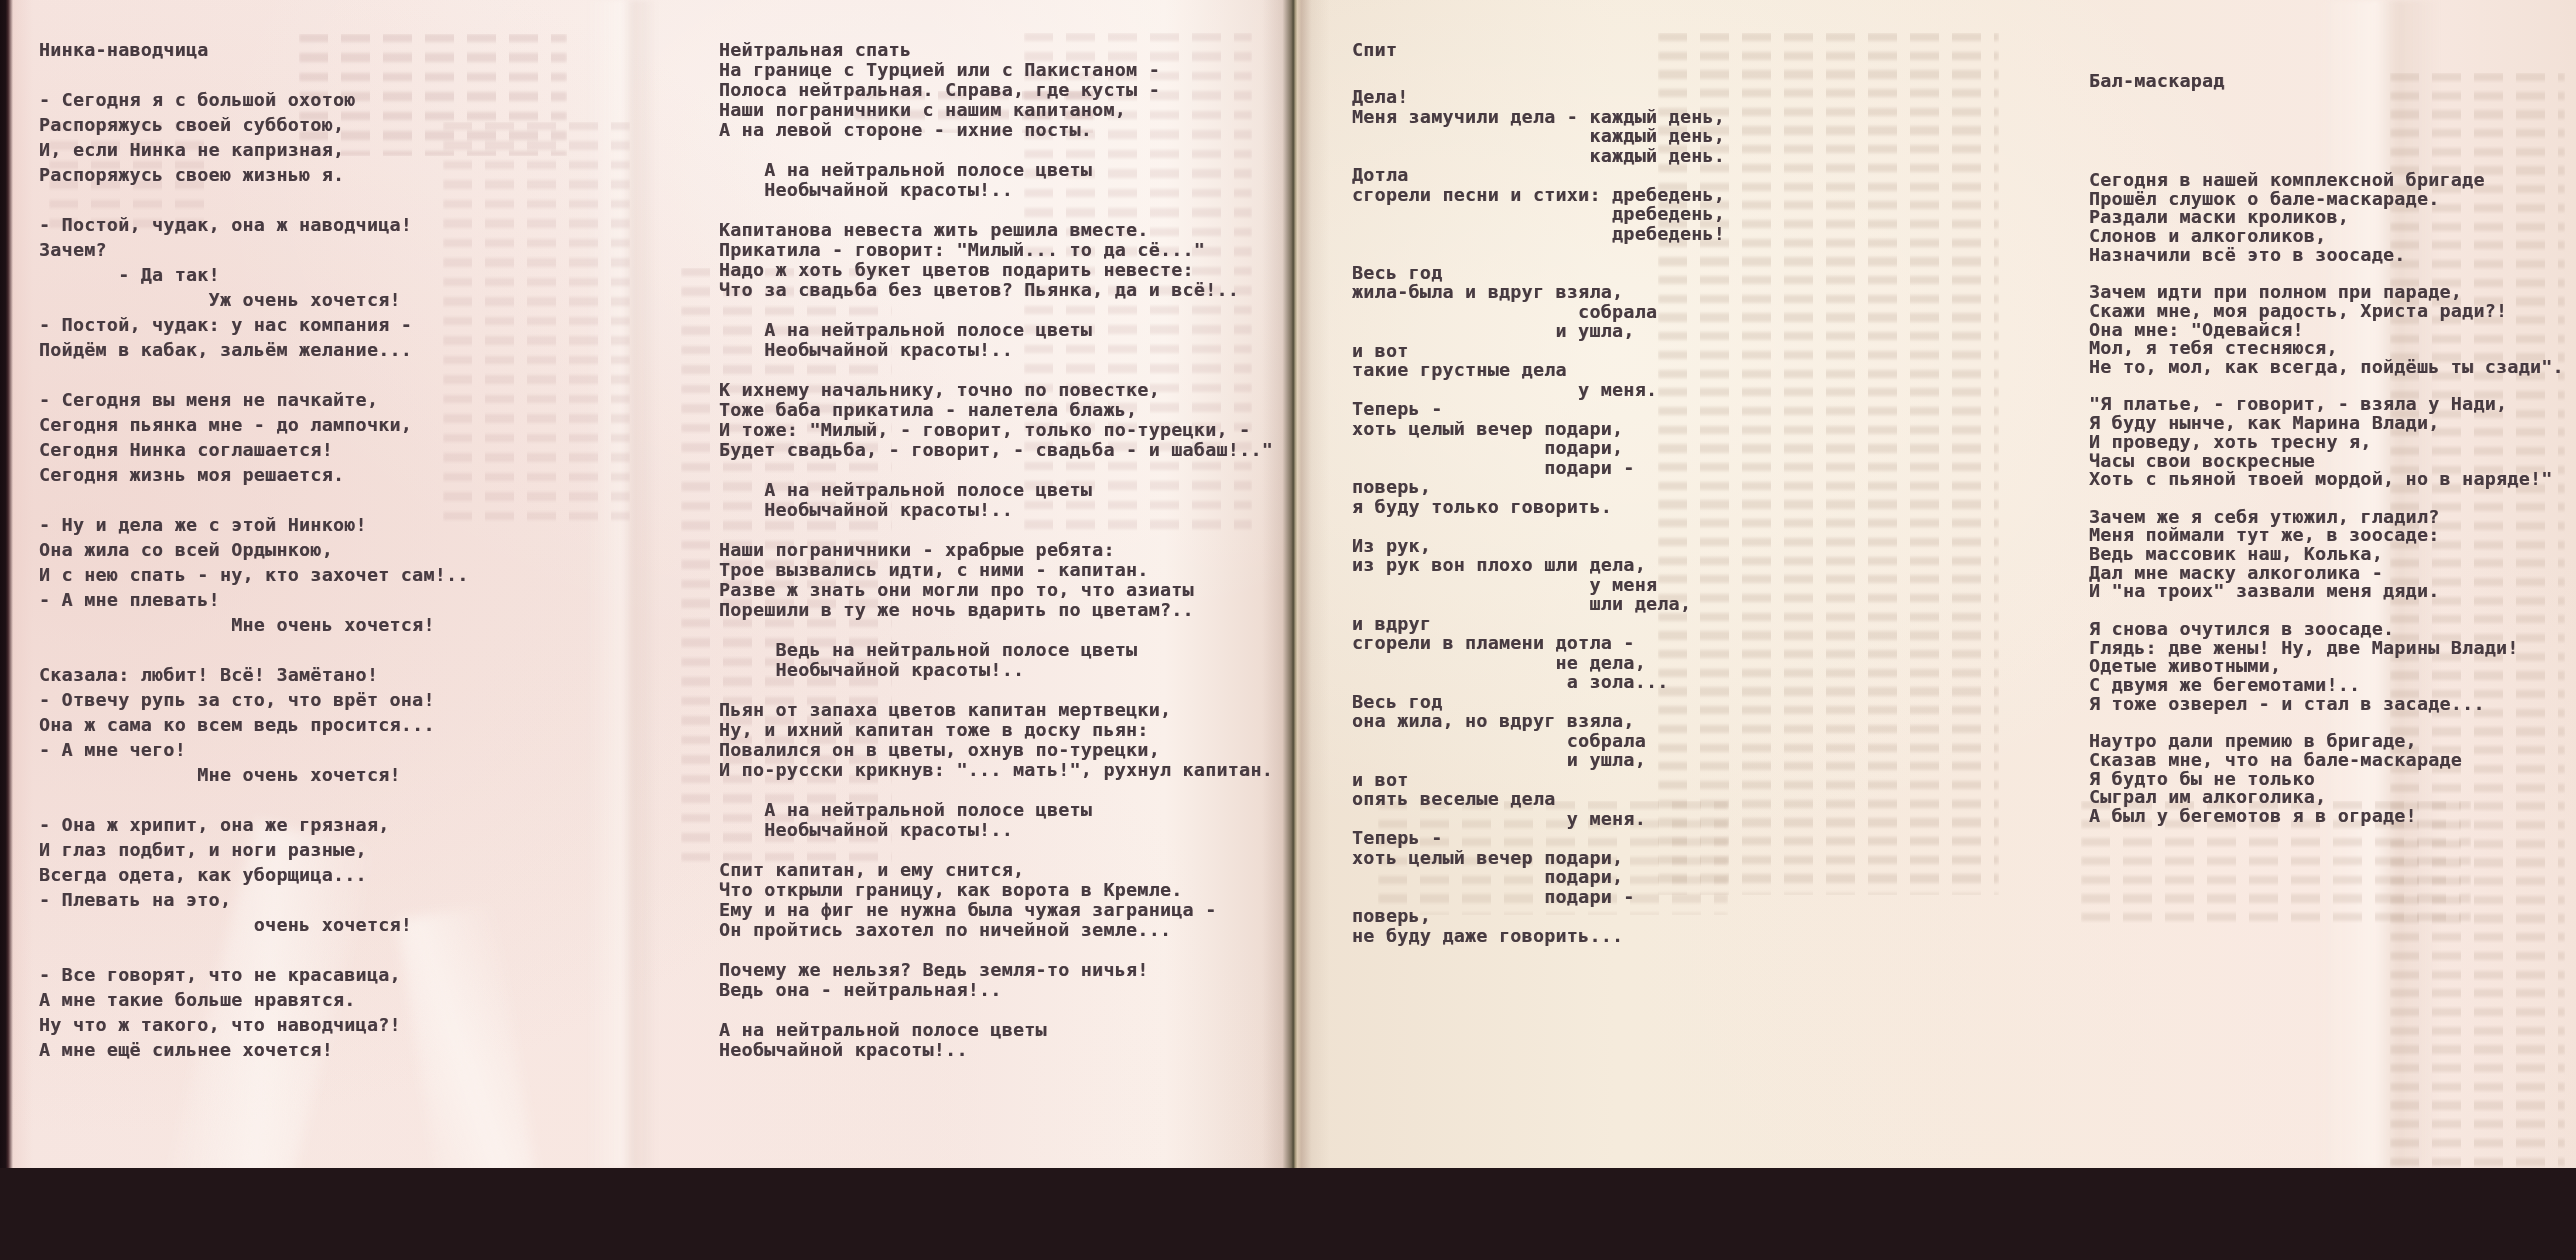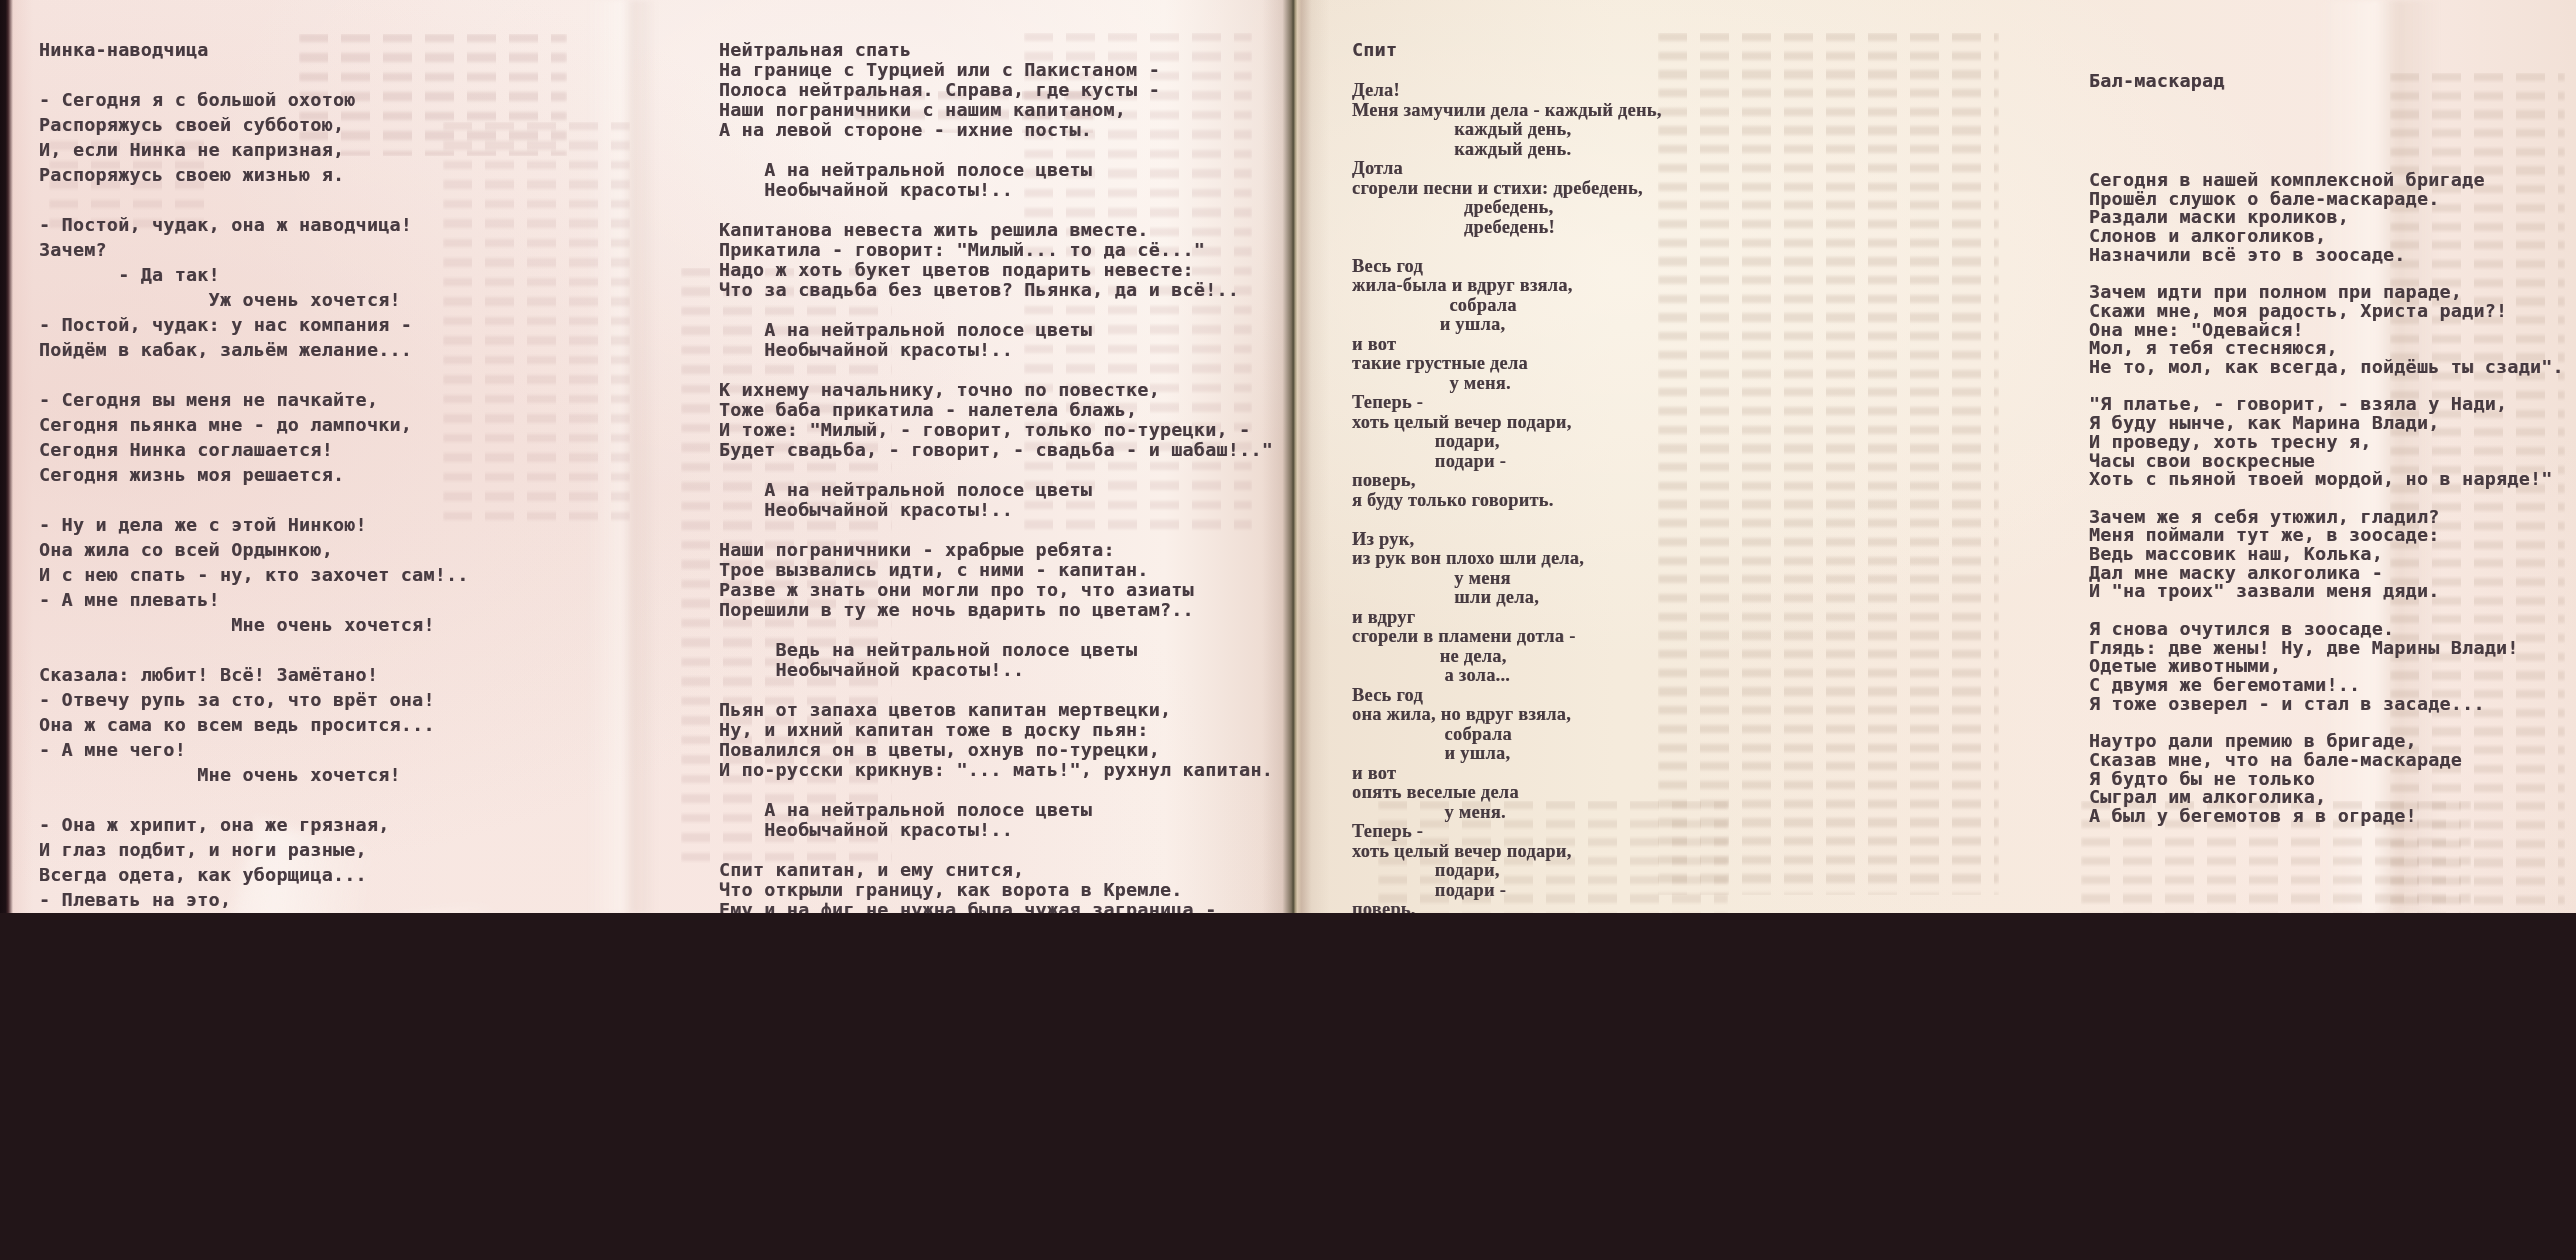--- a/index.html
+++ b/index.html
@@ -1,18 +1,18 @@
 <!DOCTYPE html>
 <html style="font-size:13px"><head>
 <meta charset="utf-8">
 <style>
   html,body{margin:0;padding:0;background:#221518;}
   .canvas{
     position:relative;
-    width:2576px;height:913px;
+    width:2576px;height:1168px;
     overflow:hidden;
     font-family:"DejaVu Sans Mono","Liberation Mono",monospace;
   }
   
   .page{position:absolute;top:0;bottom:0;}
   .page-left{
     left:0;width:1294px;
     background:
       radial-gradient(120% 90% at 6% 45%, rgba(236,206,199,.55), rgba(236,206,199,0) 58%),
       radial-gradient(90% 70% at 70% 15%, rgba(255,252,249,.55), rgba(255,252,249,0) 60%),
@@ -76,21 +76,21 @@
     white-space:pre;
   }
   .lyrics{
     margin:0;font-size:18.3px;font-weight:bold;
     letter-spacing:0.3px;color:#473b41;
     text-shadow:0.3px 0.2px 0.5px rgba(72,50,62,.5);
     white-space:pre;
   }
   .col-1{left:39px;}  .col-1 .lyrics{margin-top:27px;line-height:25px;}
   .col-2{left:719px;} .col-2 .lyrics{line-height:20px;}
-  .col-3{left:1352px;}.col-3 .lyrics{margin-top:21px;line-height:19.5px;font-family:Liberation Serif, serif;}
+  .col-3{left:1352px;}.col-3 .lyrics{margin-top:27px;line-height:19.5px;}
   .col-4{left:2089px;margin-top:31px;}.col-4 .lyrics{margin-top:80px;line-height:18.7px;}
 </style>
 </head>
 <body>
 
 <div class="canvas">
 
   <div class="page page-left"></div>
   <div class="page page-right"></div>
   <div class="spine"></div>

